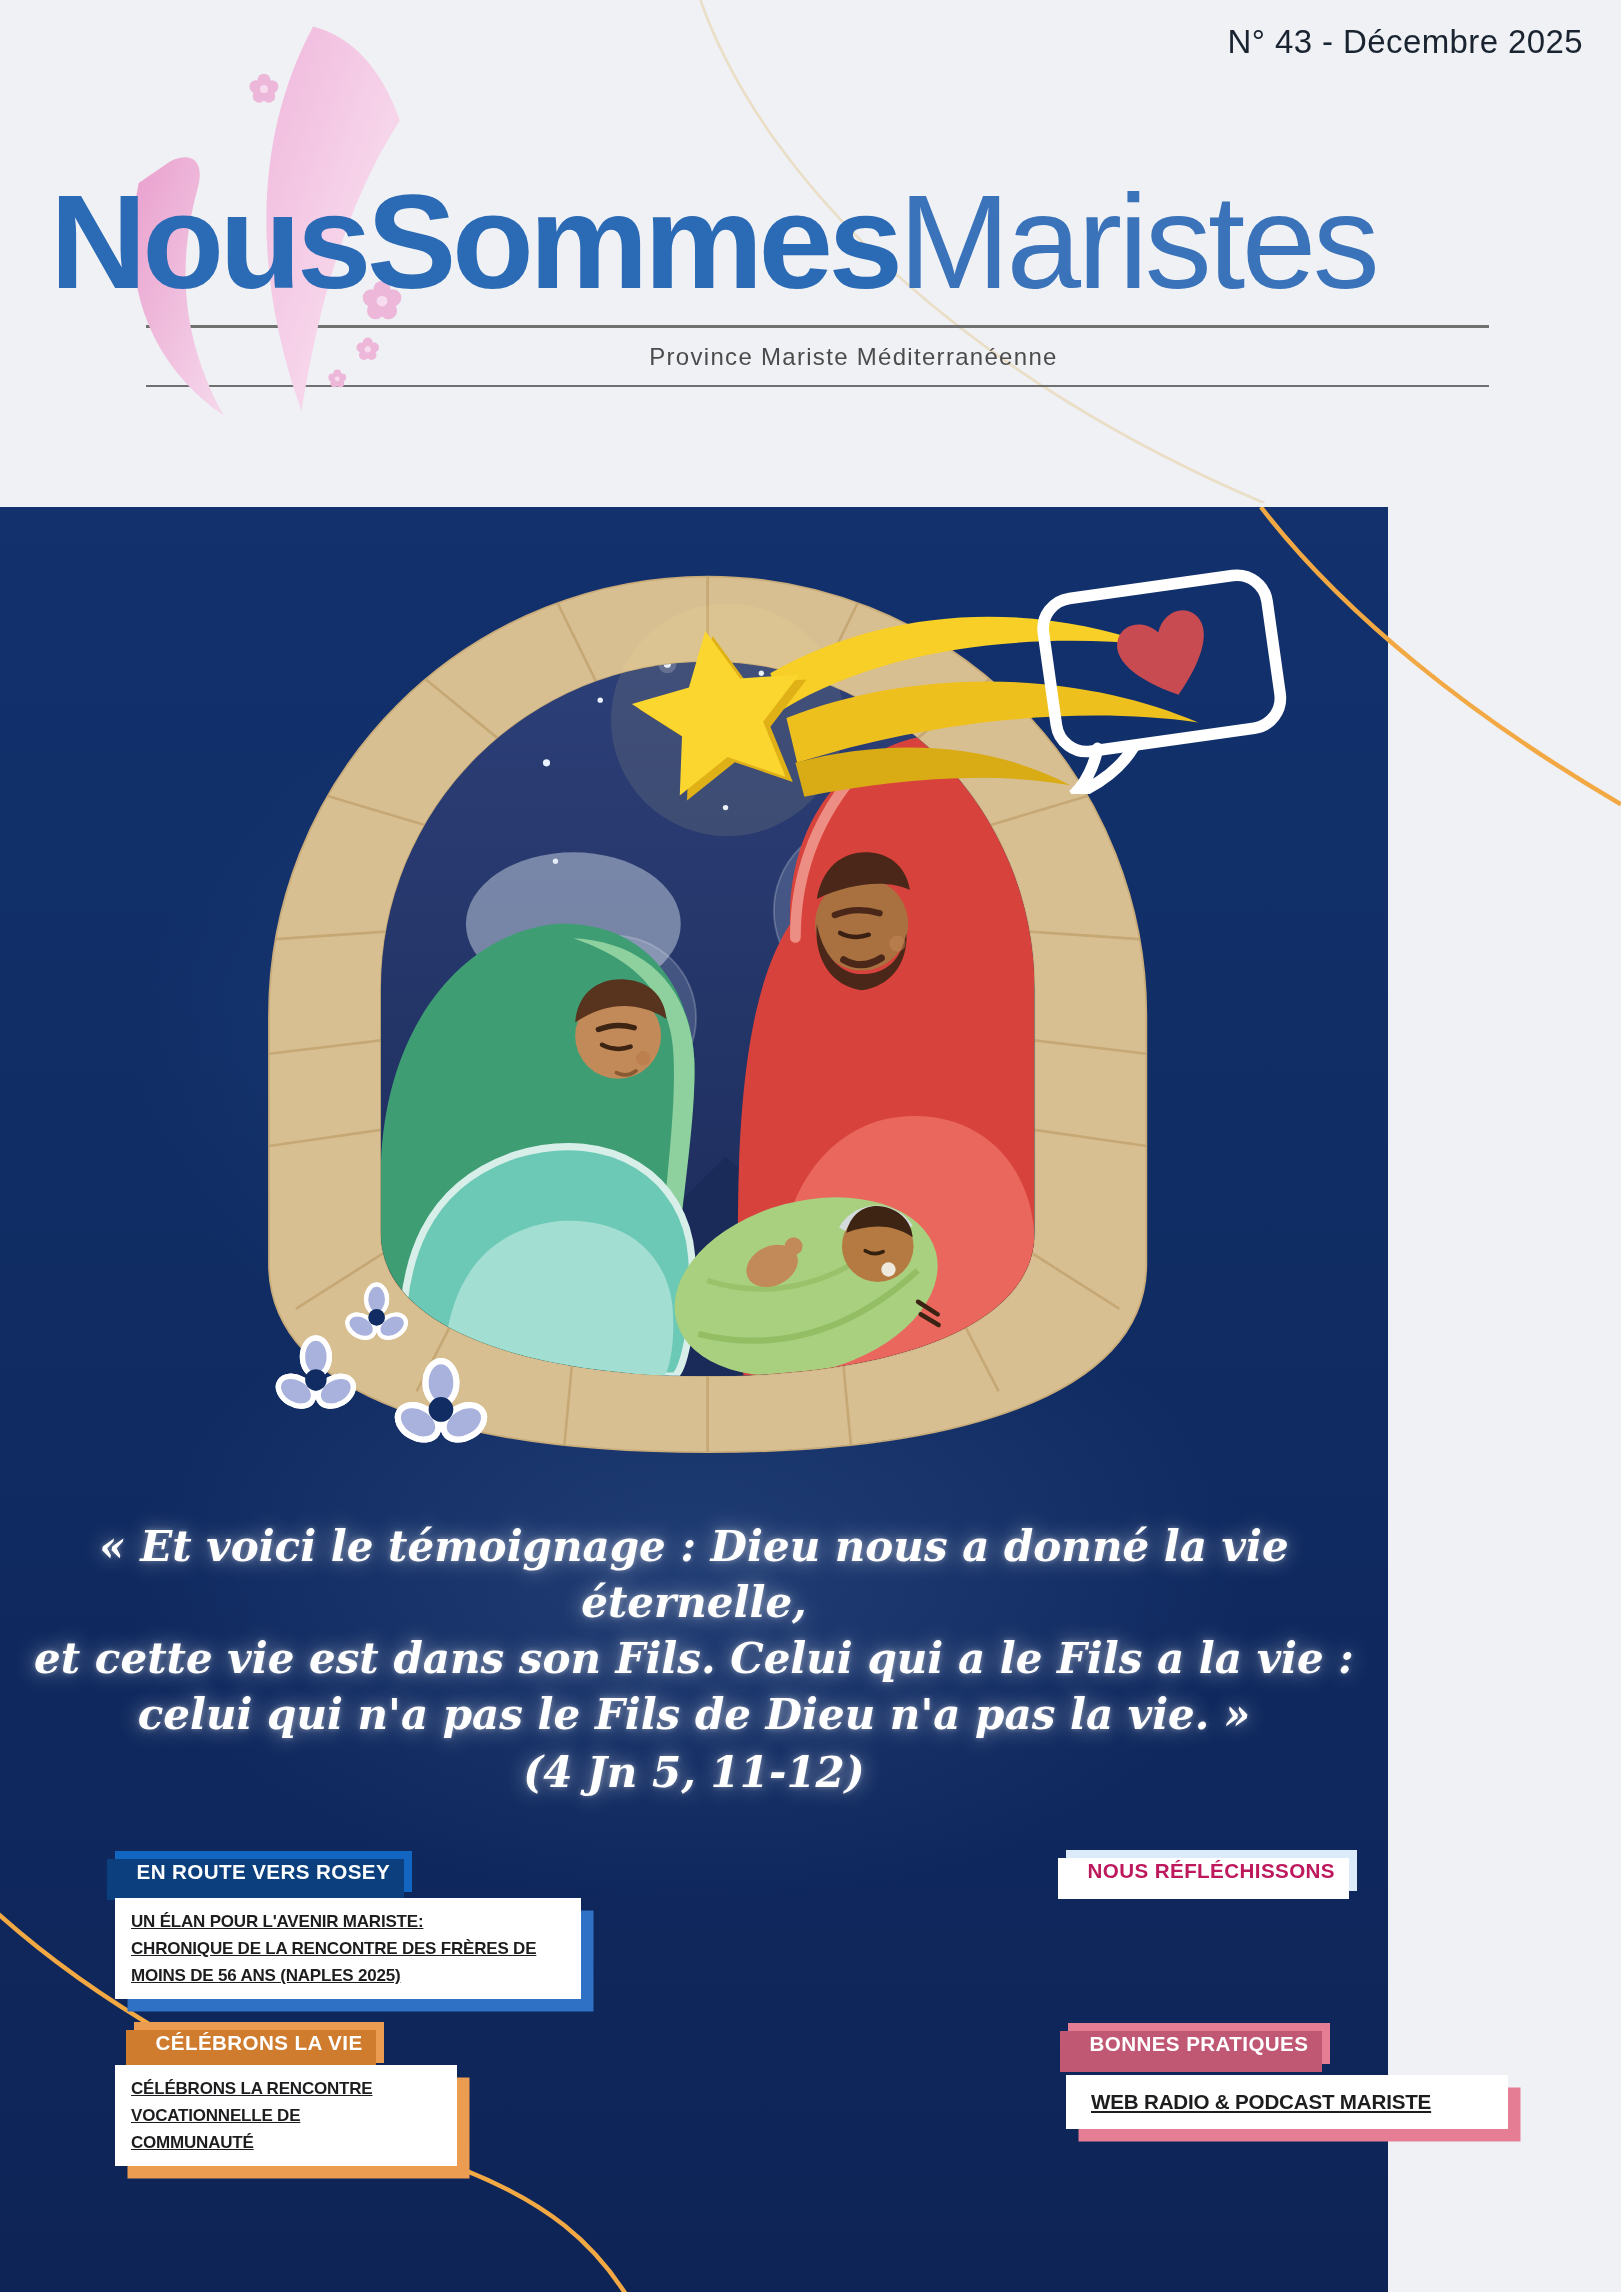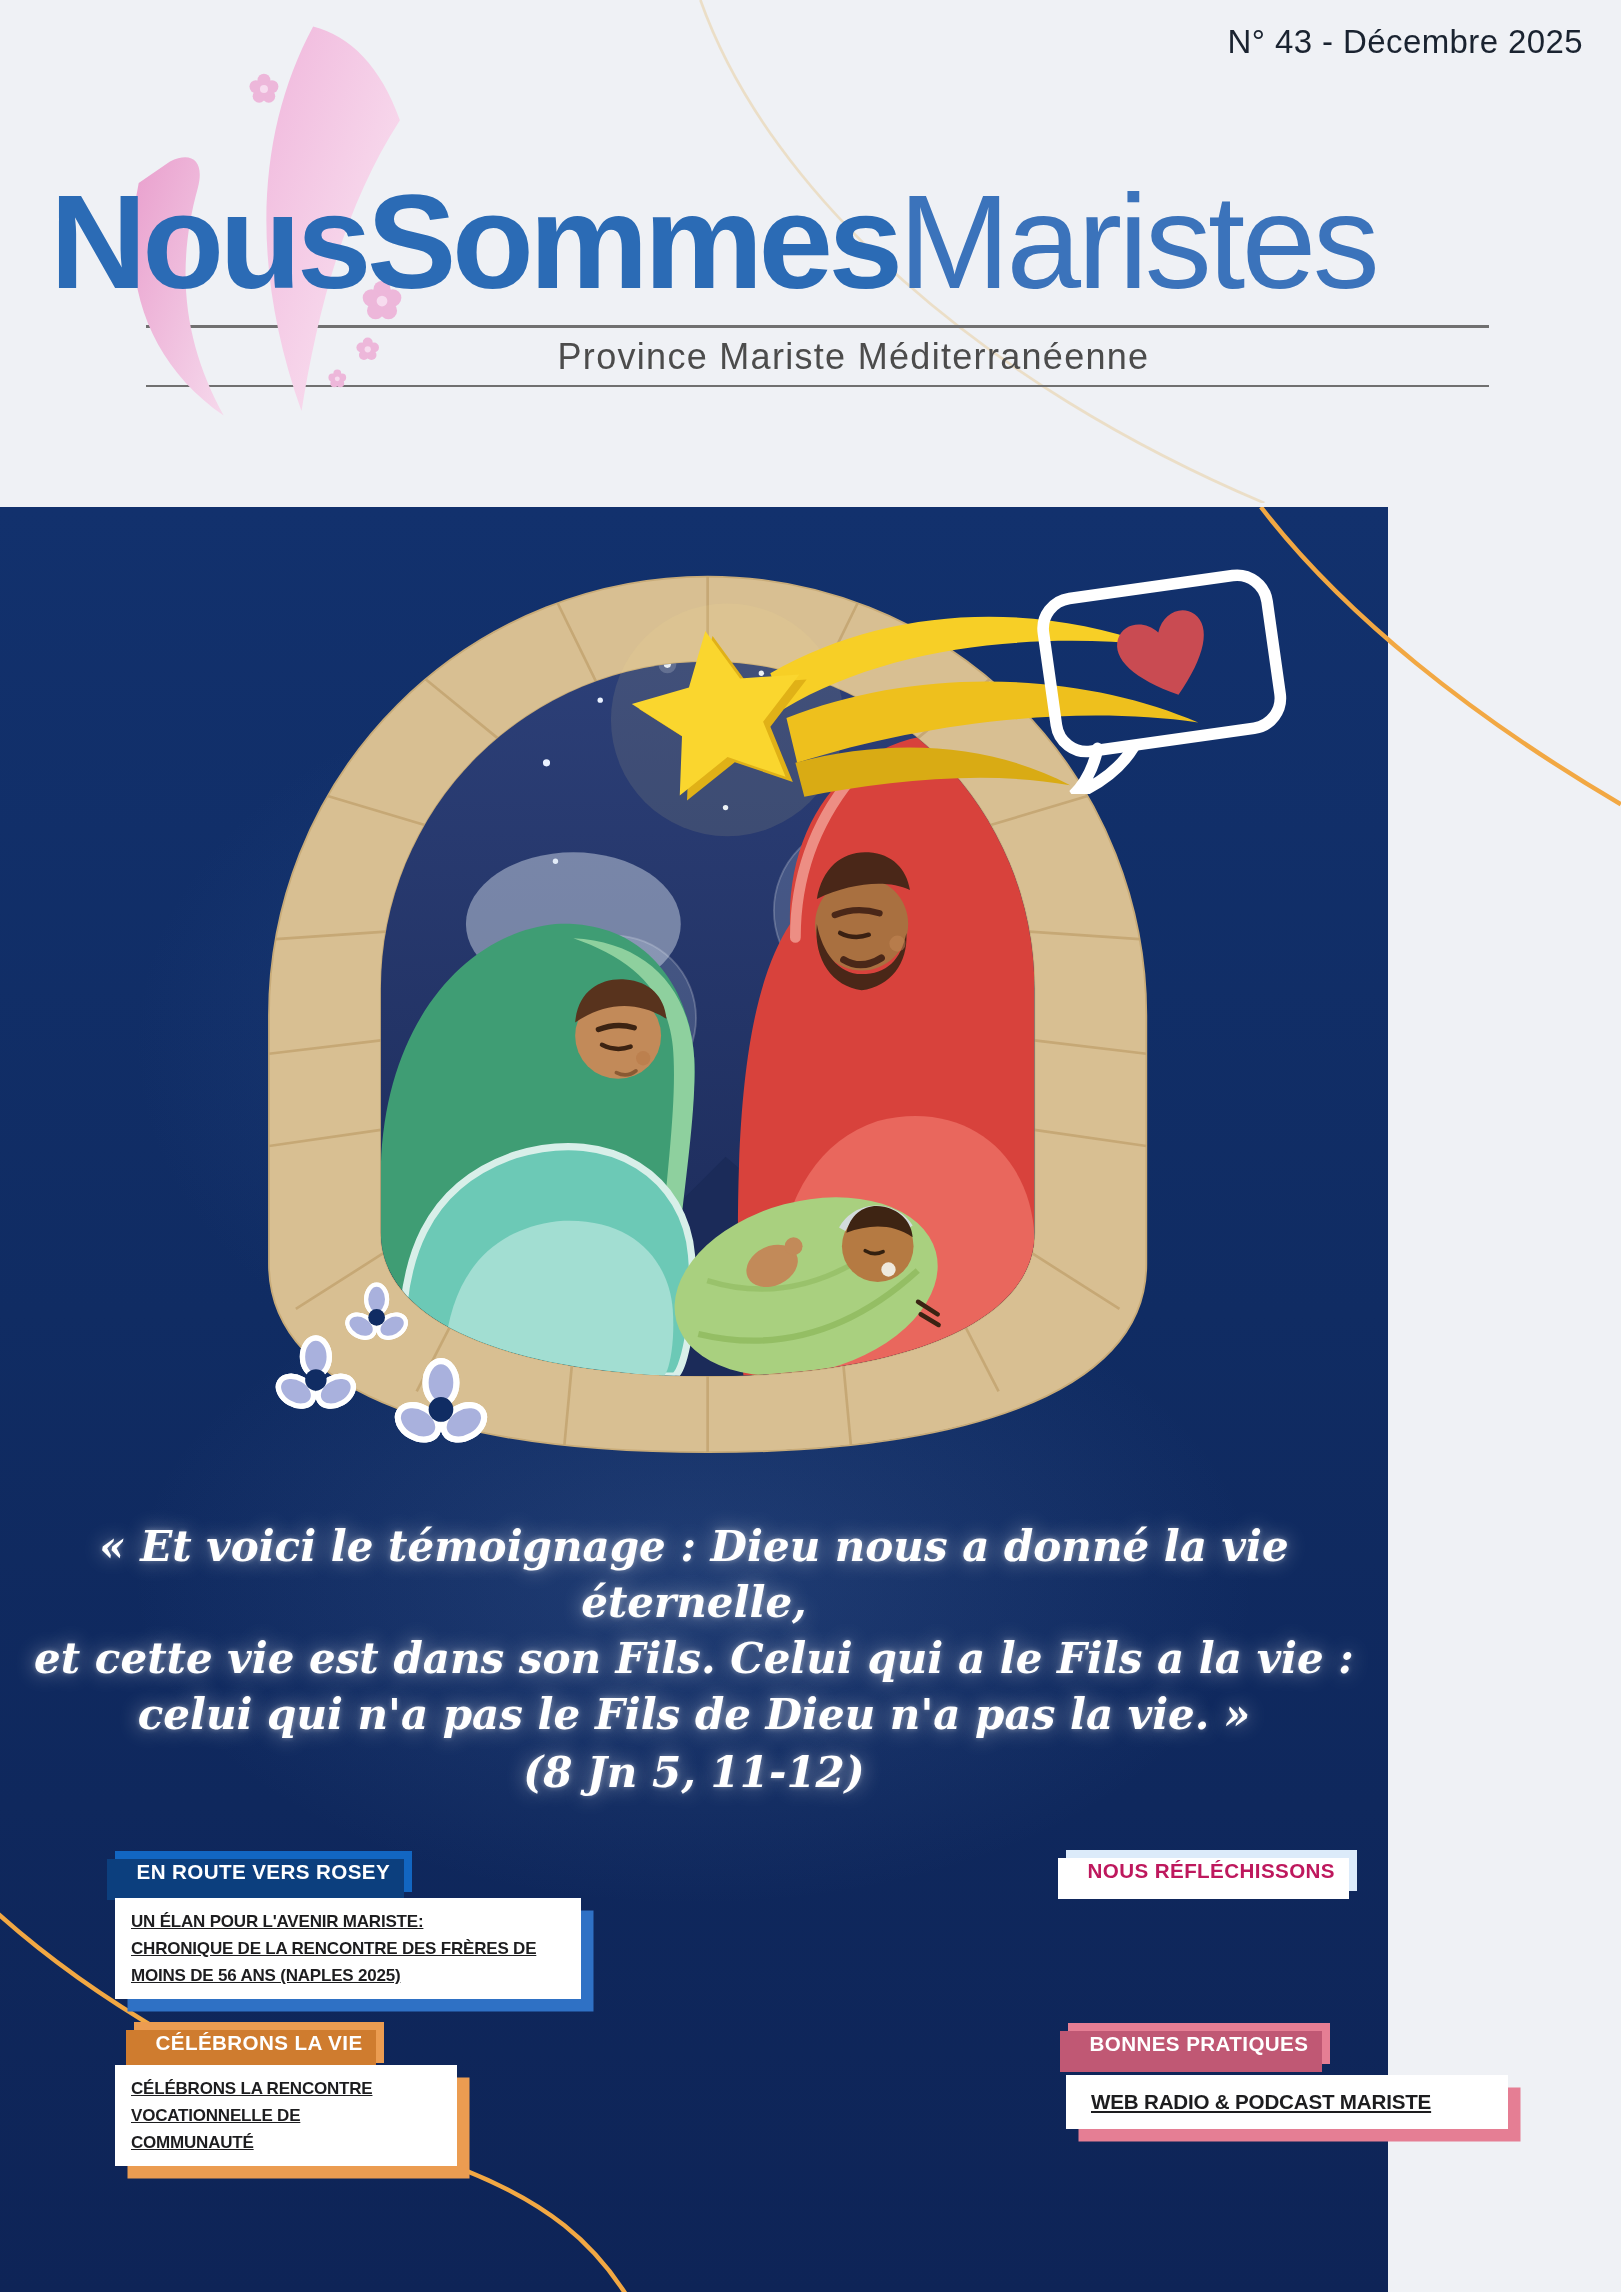--- a/index.html
+++ b/index.html
@@ -11,21 +11,21 @@
   .masthead .deco-arc{position:absolute;inset:0;z-index:0;}
   .petals{position:absolute;left:85px;top:13.4px;z-index:2;}
   .issue{position:absolute;top:23px;right:38px;z-index:4;font-size:33px;font-weight:400;
          color:#1a2330;letter-spacing:0.4px;}
   .title{position:absolute;left:50px;top:175px;margin:0;z-index:3;line-height:1;
          font-size:134px;letter-spacing:-4.5px;white-space:nowrap;}
   .title .tb{font-weight:bold;color:#2b6bb5;}
   .title .tl{font-weight:normal;color:#3b73bb;letter-spacing:-3.6px;}
   .subtitle-wrap{position:absolute;left:146px;top:325px;width:1343px;z-index:1;}
   .rule{height:2.7px;background:#707070;}
-  .subtitle{font-size:36px;line-height:57px;color:#4c4c4c;letter-spacing:1.3px;
+  .subtitle{font-size:24px;line-height:57px;color:#4c4c4c;letter-spacing:1.3px;
             text-align:center;padding-left:72px;font-weight:400;}
 
   
   .panel{position:absolute;left:0;top:507px;width:1388px;height:1789px;
     background:
       radial-gradient(806px 466px at 50% 60%, rgba(120,160,220,.16), transparent 70%),
       radial-gradient(734px 555px at 44% 30%, rgba(70,110,180,.22), transparent 65%),
       linear-gradient(180deg,#12316d 0%,#102c63 45%,#0e2457 100%);}
   .panel-deco{position:absolute;inset:0;z-index:0;}
   .nativity{position:absolute;left:260px;top:32px;z-index:1;}
@@ -291,21 +291,21 @@
             <ellipse cx="-22" cy="-13" rx="15" ry="21" transform="rotate(300)"></ellipse>
         </g>
         <circle r="12" fill="#102c63"></circle>
       </g>
     </svg>
 
     <div class="quote">
       <div class="quote-text">« Et voici le témoignage : Dieu nous a donné la vie éternelle,
 et cette vie est dans son Fils. Celui qui a le Fils a la vie :
 celui qui n'a pas le Fils de Dieu n'a pas la vie. »</div>
-      <div class="quote-ref">(8 Jn 5, 11-12)</div>
+      <div class="quote-ref">(4 Jn 5, 11-12)</div>
     </div>
 
     <div class="card-label s0l" style="background: rgb(18, 102, 194); color: rgb(255, 255, 255); --tab: #0c3f7e;">EN ROUTE VERS ROSEY</div>
     <div class="card-box s0b" style="--shade: #2f71c5;">
       <div class="card-text">UN ÉLAN POUR L'AVENIR MARISTE:
 CHRONIQUE DE LA RENCONTRE DES FRÈRES DE
 MOINS DE 56 ANS (NAPLES 2025)</div>
     </div>
 
     <div class="card-label s1l" style="background: rgb(235, 156, 81); color: rgb(255, 255, 255); --tab: #cf7c2f;">CÉLÉBRONS LA VIE</div>

